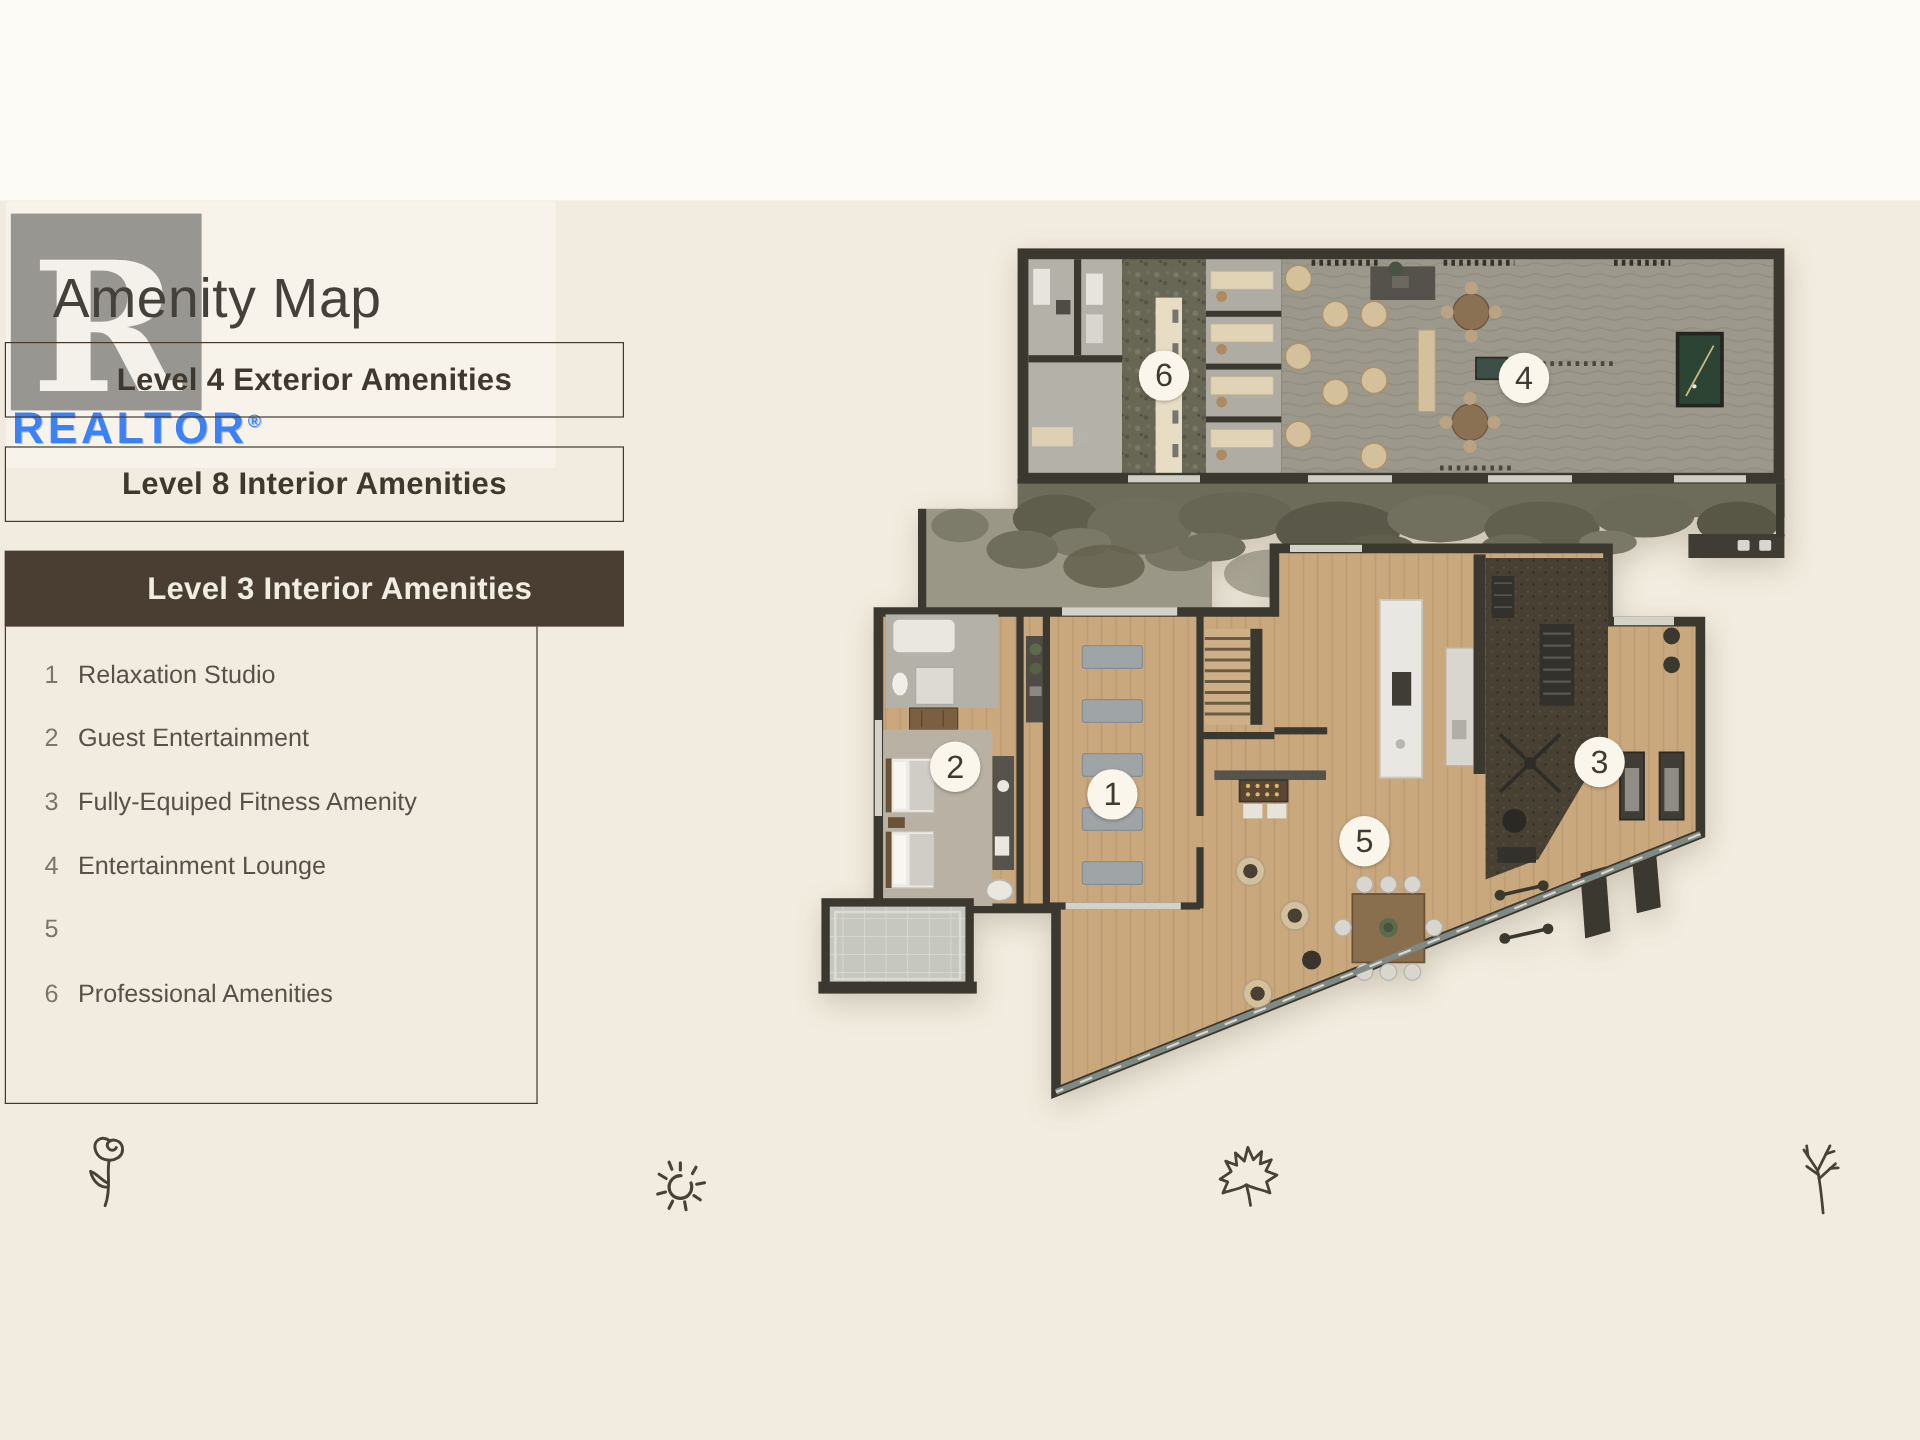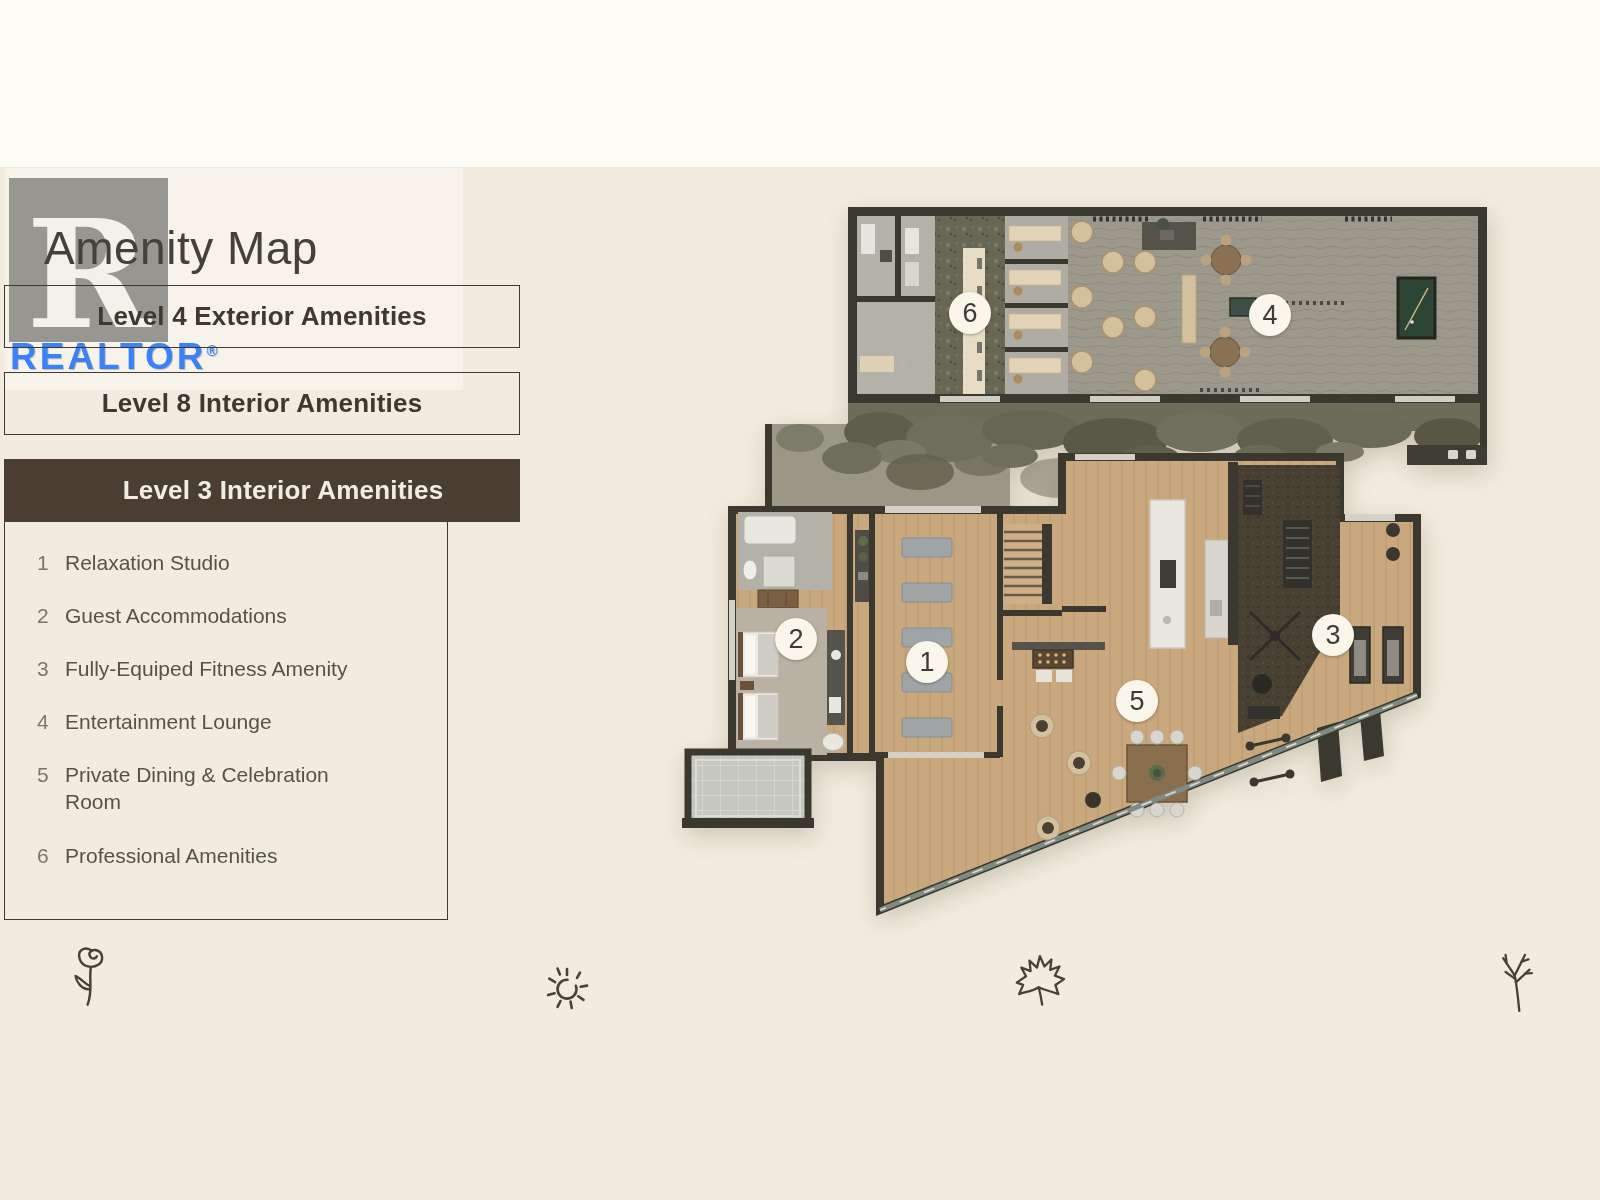--- a/index.html
+++ b/index.html
@@ -78,36 +78,32 @@
 <button class="tab t2">Level 8 Interior Amenities</button>
 <button class="tab t3">Level 3 Interior Amenities</button>
 
 <div class="legend">
   <div class="legend-row">
     <span class="num">1</span>
     <span class="lbl">Relaxation Studio</span>
   </div>
   <div class="legend-row">
     <span class="num">2</span>
-    <span class="lbl">Guest Accommodations</span>
+    <span class="lbl">Guest Entertainment</span>
   </div>
   <div class="legend-row">
     <span class="num">3</span>
     <span class="lbl">Fully-Equiped Fitness Amenity</span>
   </div>
   <div class="legend-row">
     <span class="num">4</span>
     <span class="lbl">Entertainment Lounge</span>
   </div>
   <div class="legend-row two">
     <span class="num">5</span>
-    <span class="lbl">
-      <div>Private Dining &amp; Celebration</div>
-      <div>Room</div>
-    </span>
   </div>
   <div class="legend-row last">
     <span class="num">6</span>
     <span class="lbl">Professional Amenities</span>
   </div>
 </div>
 
 <div class="plan">
 <svg width="815" height="725" viewBox="675 195 815 725">
   <defs>

